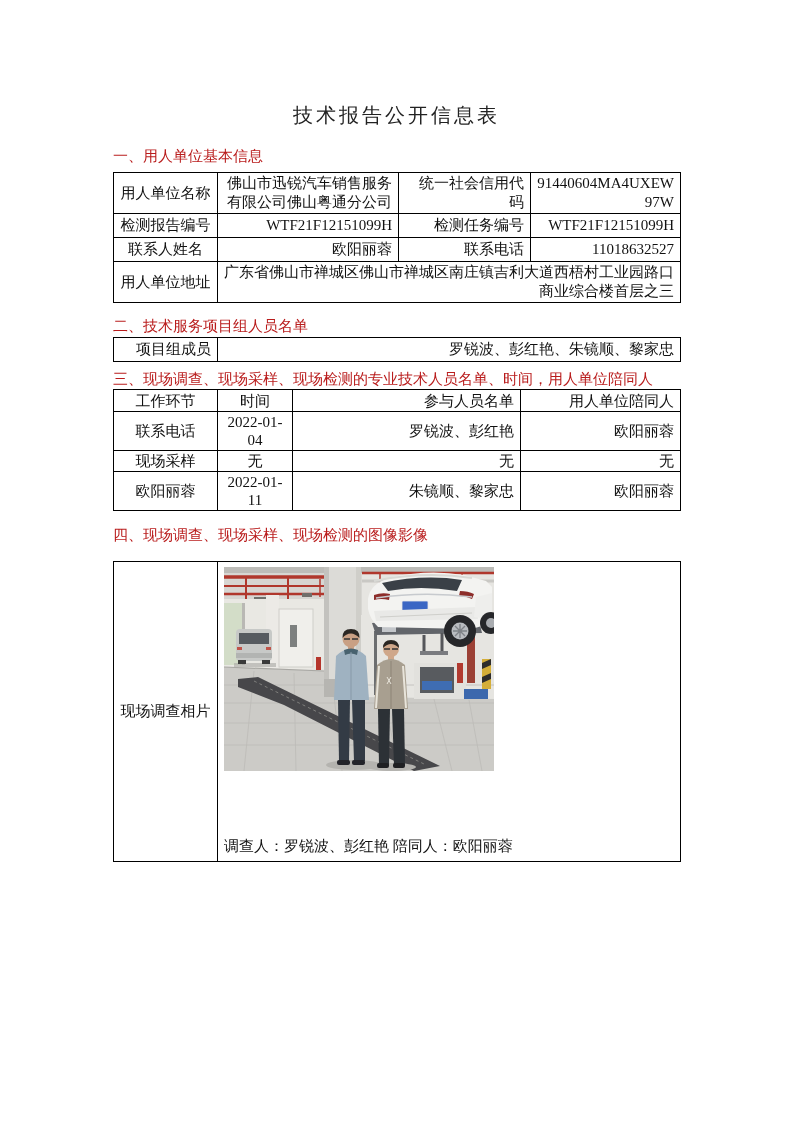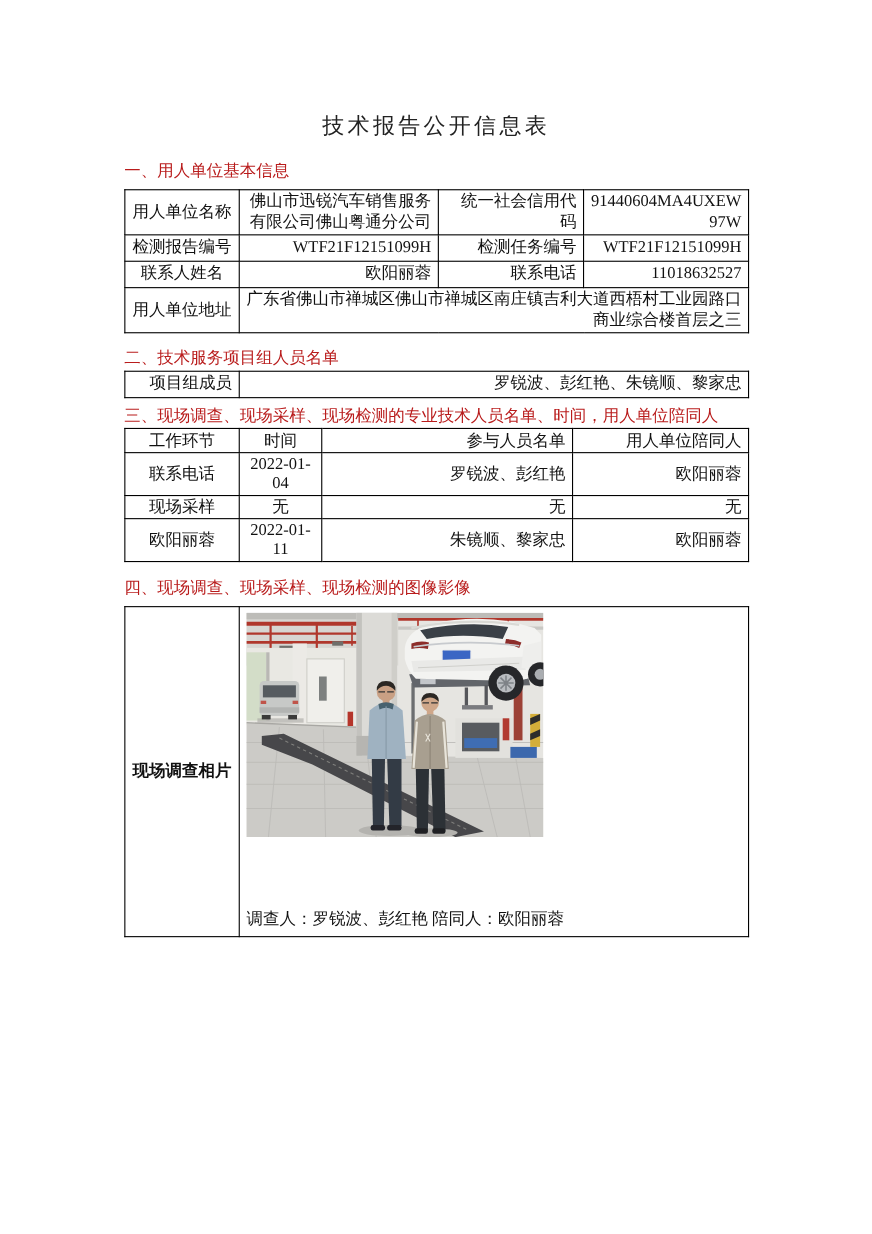--- a/index.html
+++ b/index.html
@@ -9,36 +9,36 @@
     box-sizing:border-box;padding:104px 113px 0 113px;position:relative;overflow:hidden;
   }
   .doc-title{
     font-size:20px;line-height:22px;letter-spacing:3px;text-align:center;
     font-weight:normal;margin:0 0 22px 0;color:#222;
   }
   .sec{font-size:15px;line-height:16px;font-weight:normal;margin:0;color:#b91c1c;}
   .sec1{margin-bottom:8px;}
   .sec2{margin-bottom:3px;}
   .sec3{margin-bottom:2px;}
-  .sec4{margin-bottom:8px;}
+  .sec4{margin-bottom:18px;}
   table{border-collapse:collapse;table-layout:fixed;width:567px;}
   td{
     border:1px solid #000;font-size:15px;line-height:19px;
     padding:1px 6px;vertical-align:middle;overflow:hidden;color:#111;
   }
   .c{text-align:center;}
   .l{text-align:right;}
   .r{text-align:right;}
   .ba{word-break:break-all;}
   #t1{margin-bottom:15px;}
   #t2{margin-bottom:9px;}
   #t3{margin-bottom:16px;}
   #t3 td{line-height:18px;}
   #t4 td{vertical-align:top;}
-  #t4 td.photo-label{vertical-align:middle;text-align:center;font-weight:bold;}
+  #t4 td.photo-label{vertical-align:middle;text-align:center;}
   .photo-cell{position:relative;padding:0;}
   .photo-frame{margin:5px 0 0 6px;width:270px;height:204px;display:block;}
   .photo-caption{
     position:absolute;left:6px;bottom:5px;font-size:15px;line-height:19px;white-space:nowrap;
   }
 </style>
 </head>
 <body>
 
 <div class="page">

